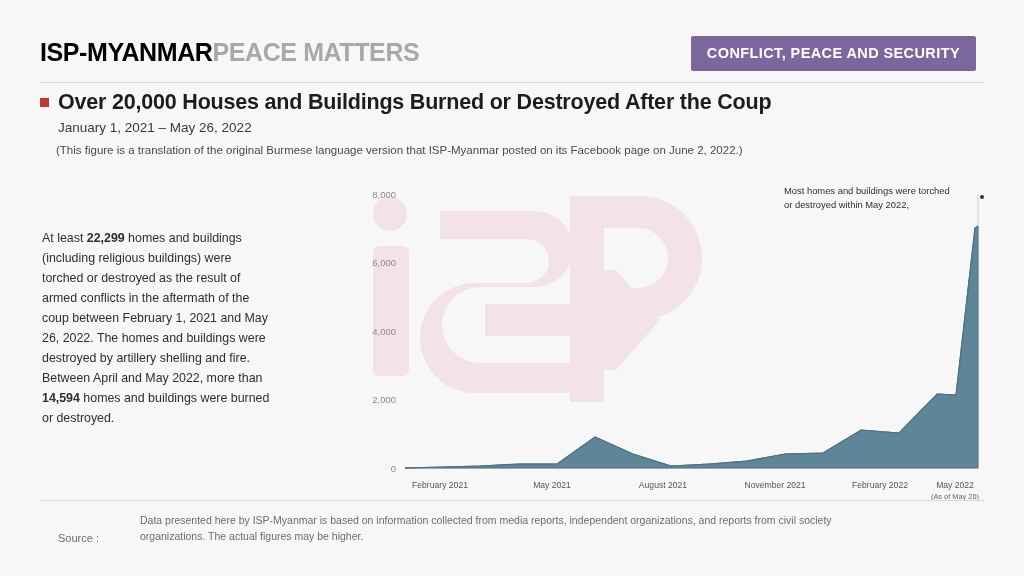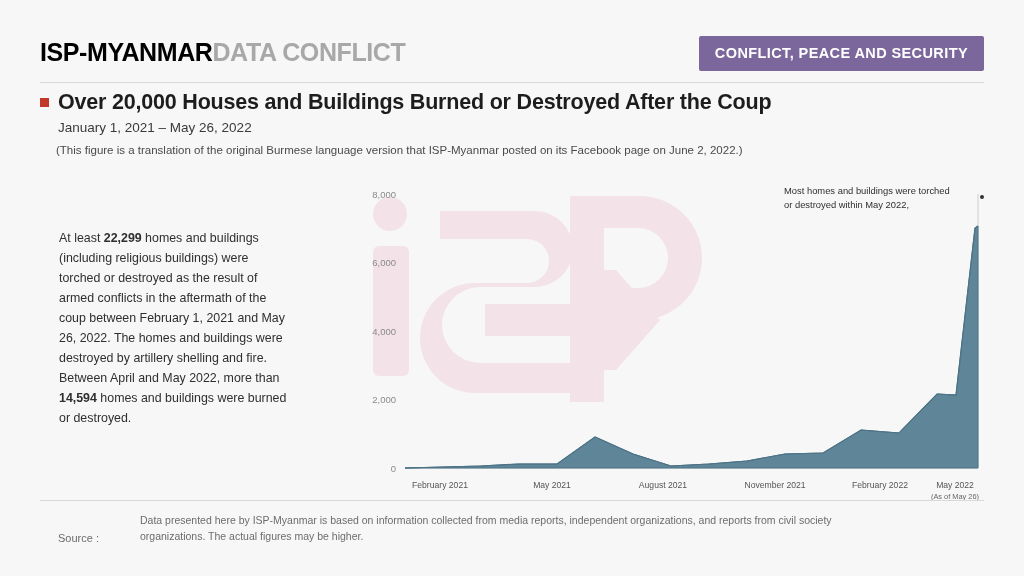--- a/index.html
+++ b/index.html
@@ -37,21 +37,21 @@
     top: 2px;
     font-size: 25px;
     font-weight: bold;
     letter-spacing: -0.4px;
     font-family: "Liberation Sans", sans-serif;
   }
   .logo .part-a { color: #000000; }
   .logo .part-b { color: #a8a8a8; }
   .badge {
     position: absolute;
-    right: 0;
+    right: 8px;
     top: 0;
     background: #7b679b;
     color: #ffffff;
     font-size: 14.5px;
     font-weight: bold;
     letter-spacing: 0.4px;
     padding: 9px 16px 10px 16px;
     border-radius: 2px;
     white-space: nowrap;
   }
@@ -98,21 +98,21 @@
     position: absolute;
     left: 56px;
     top: 144px;
     font-size: 11.5px;
     color: #4a4a4a;
   }
 
   
   .body-text {
     position: absolute;
-    left: 59px;
+    left: 42px;
     top: 228px;
     width: 232px;
     font-size: 12.4px;
     line-height: 20px;
     color: #2f2f2f;
   }
   .body-text b { font-weight: bold; }
 
   
   .chart-wrap {
@@ -201,21 +201,21 @@
     margin-left: 30px;
   }
 </style>
 </head>
 <body>
 
 <div class="page">
 
   <div class="header">
     <div class="logo">
-      <span class="part-a">ISP-MYANMAR</span><span class="part-b">DATA CONFLICT</span>
+      <span class="part-a">ISP-MYANMAR</span><span class="part-b">PEACE MATTERS</span>
     </div>
     <div class="badge">CONFLICT, PEACE AND SECURITY</div>
   </div>
   <div class="header-rule"></div>
 
   <div class="title-row">
     <span class="title-bullet"></span><span class="title-text">Over 20,000 Houses and Buildings Burned or Destroyed After the Coup</span>
   </div>
   <div class="subtitle">January 1, 2021 – May 26, 2022</div>
   <div class="note">(This figure is a translation of the original Burmese language version that ISP-Myanmar posted on its Facebook page on June 2, 2022.)</div>

